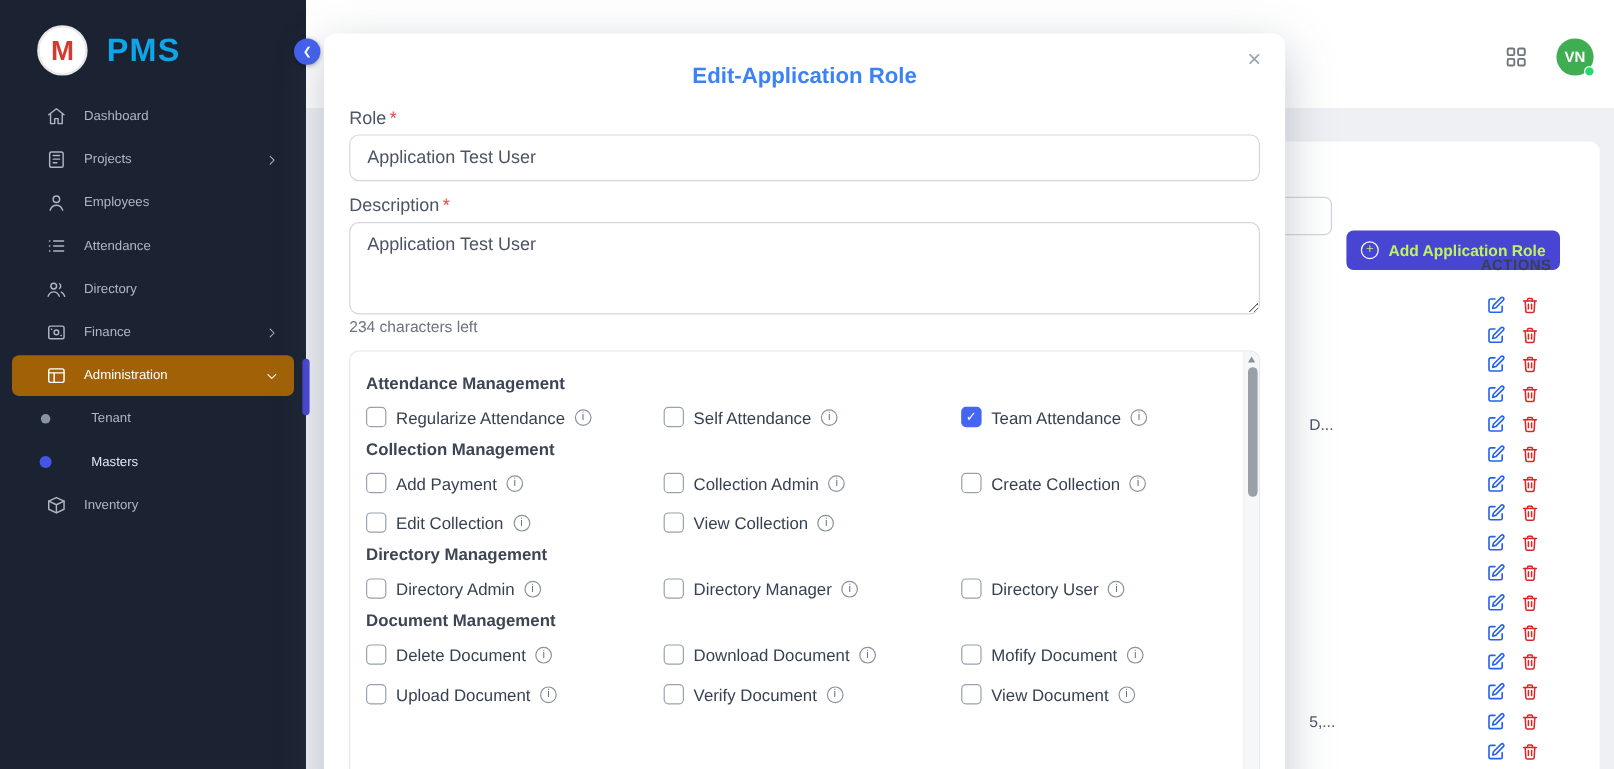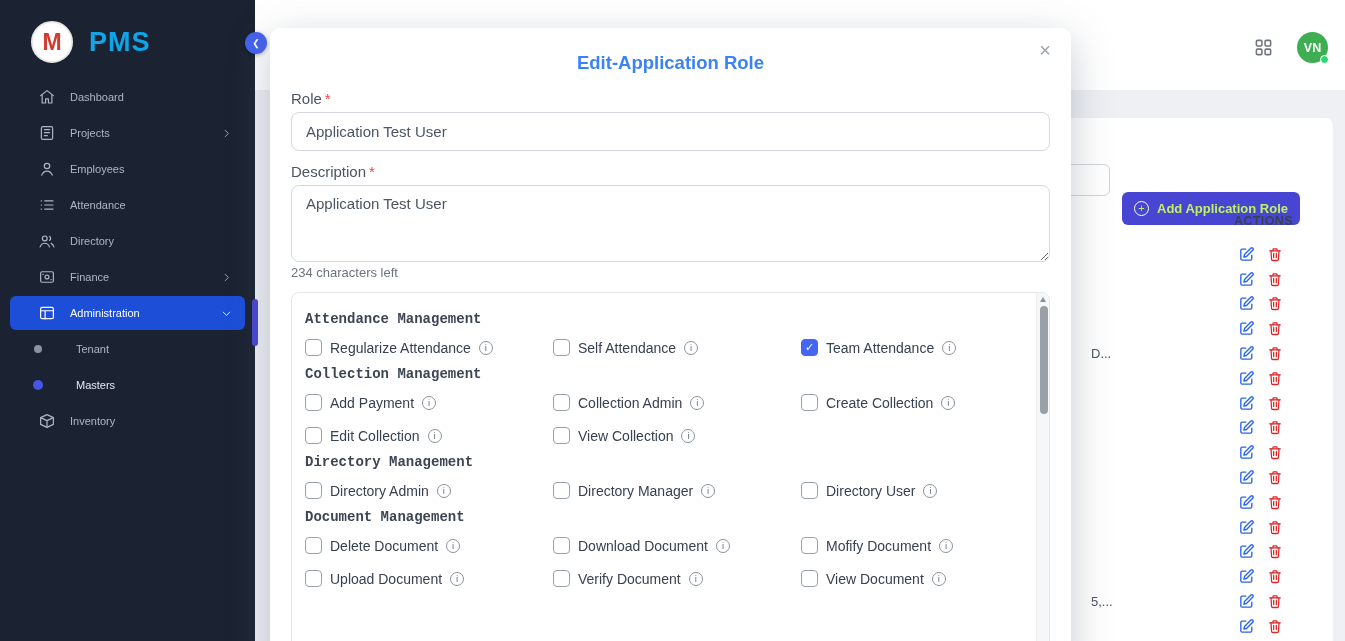--- a/index.html
+++ b/index.html
@@ -7,21 +7,21 @@
   .app{position:relative;width:1345px;height:641px;}
 
   
   .sidebar{position:absolute;left:0;top:0;width:255px;height:641px;background:#1b2332;z-index:5;}
   .logo-row{display:flex;align-items:center;gap:16px;padding:21px 0 16px 31px;}
   .logo-circle{width:42px;height:42px;border-radius:50%;background:#fff;display:flex;align-items:center;justify-content:center;font-weight:700;font-size:23px;color:#d23b2f;border:2px solid #e8e8e8;}
   .logo-text{color:#0ea5e9;font-size:27px;font-weight:700;letter-spacing:1px;text-align:center;}
   .nav-item{display:flex;align-items:center;gap:14px;height:36px;padding:0 22px 0 38px;color:#aeb6c3;font-size:11px;cursor:pointer;}
   .nav-item .icon{width:18px;height:18px;display:flex;flex:none;}
   .nav-item .chev{margin-left:auto;display:flex;flex:none;}
-  .nav-item.active{background:#1d4ed8;color:#fff;height:34px;margin:1px 10px;border-radius:6px;padding:0 12px 0 28px;}
+  .nav-item.active{background:#a16207;color:#fff;height:34px;margin:1px 10px;border-radius:6px;padding:0 12px 0 28px;}
   .nav-item.sub{padding-left:32px;}
   .nav-item.sub .lbl{margin-left:18px;}
   .bullet{width:12px;display:flex;justify-content:center;align-items:center;flex:none;}
   .bullet.inactive::before{content:"";width:8px;height:8px;border-radius:50%;background:#8a93a3;}
   .bullet.active::before{content:"";width:10px;height:10px;border-radius:50%;background:#4755e6;}
   .nav-item.sub.hl .lbl{color:#e3e7fa;}
   .side-scroll{position:absolute;left:252px;top:299px;width:6px;height:47px;background:#4845d2;border-radius:3px;z-index:6;}
   .collapse{position:absolute;left:245px;top:32px;width:22px;height:22px;border-radius:50%;background:#4361ee;color:#fff;display:flex;align-items:center;justify-content:center;z-index:6;cursor:pointer;box-shadow:0 1px 4px rgba(0,0,0,.35);}
   .collapse::before{content:"\276E";font-size:9px;}
 
@@ -48,21 +48,21 @@
   .modal{position:absolute;left:270px;top:28px;width:801px;height:645px;background:#fff;border-radius:10px;box-shadow:0 12px 40px rgba(90,100,120,.35);z-index:10;}
   .modal-title{text-align:center;padding-top:24px;font-size:18.5px;font-weight:700;color:#3b82f6;}
   .modal-close{position:absolute;right:20px;top:12px;font-size:20px;color:#9ca3af;cursor:pointer;line-height:1;}
   .field-label{margin:16px 16px 5px 21px;font-size:15px;color:#4b5563;}
   .field-label.second{margin-top:12px;}
   .req{color:#ef4444;margin-left:3px;}
   .role-input{display:block;margin:0 auto;width:759px;height:39px;border:1px solid #d4d7dd;border-radius:8px;padding:0 14px;font-size:15px;color:#4b5563;font-family:inherit;background:#fff;}
   .desc-area{display:block;margin:4px auto 0;width:759px;height:77px;border:1px solid #d4d7dd;border-radius:8px;padding:9px 14px;font-size:15px;color:#4b5563;font-family:inherit;resize:both;background:#fff;}
   .chars-left{width:759px;margin:3px auto 0;text-align:left;font-size:13px;color:#6b7280;}
   .perm-panel{position:relative;width:759px;margin:12px auto 0;height:372px;border:1px solid #e3e6ea;border-radius:8px;padding:8px 26px 0 13px;overflow:hidden;}
-  .perm-group-title{font-size:14px;font-weight:700;color:#3d4554;margin:10px 0 12px;font-family:Liberation Mono, monospace;}
+  .perm-group-title{font-size:14px;font-weight:700;color:#3d4554;margin:10px 0 12px;}
   .perm-grid{display:grid;grid-template-columns:248px 248px 224px;row-gap:16px;margin-bottom:6px;}
   .perm-item{display:flex;align-items:center;gap:8px;font-size:14px;color:#374151;}
   .cb{width:17px;height:17px;border:1.5px solid #98a1ad;border-radius:4px;background:#fff;flex:none;cursor:pointer;}
   .cb.checked{background:#4466f2;border-color:#4466f2;color:#fff;display:flex;align-items:center;justify-content:center;font-size:11px;}
   .info{width:14px;height:14px;border:1px solid #8b929c;border-radius:50%;color:#6b7280;font-size:9.5px;display:flex;align-items:center;justify-content:center;flex:none;cursor:pointer;}
   .panel-scroll{position:absolute;top:0;right:0;width:13px;height:100%;background:#f6f7f8;border-left:1px solid #ececec;border-radius:0 8px 8px 0;}
   .panel-scroll .arrow{position:absolute;top:4px;left:3px;width:0;height:0;border-left:3.5px solid transparent;border-right:3.5px solid transparent;border-bottom:5px solid #8a8f98;}
   .panel-scroll .thumb{position:absolute;top:13px;left:2.5px;width:8px;height:108px;background:#9aa0a8;border-radius:4px;cursor:pointer;}
 </style>
 </head>

